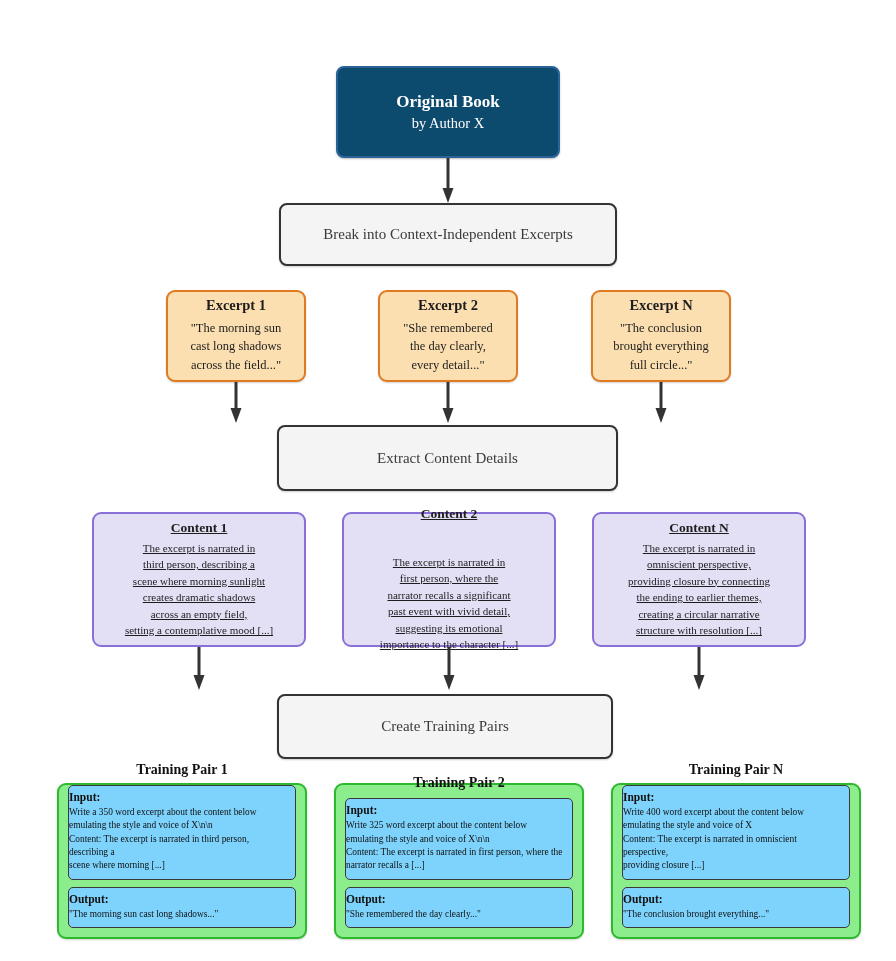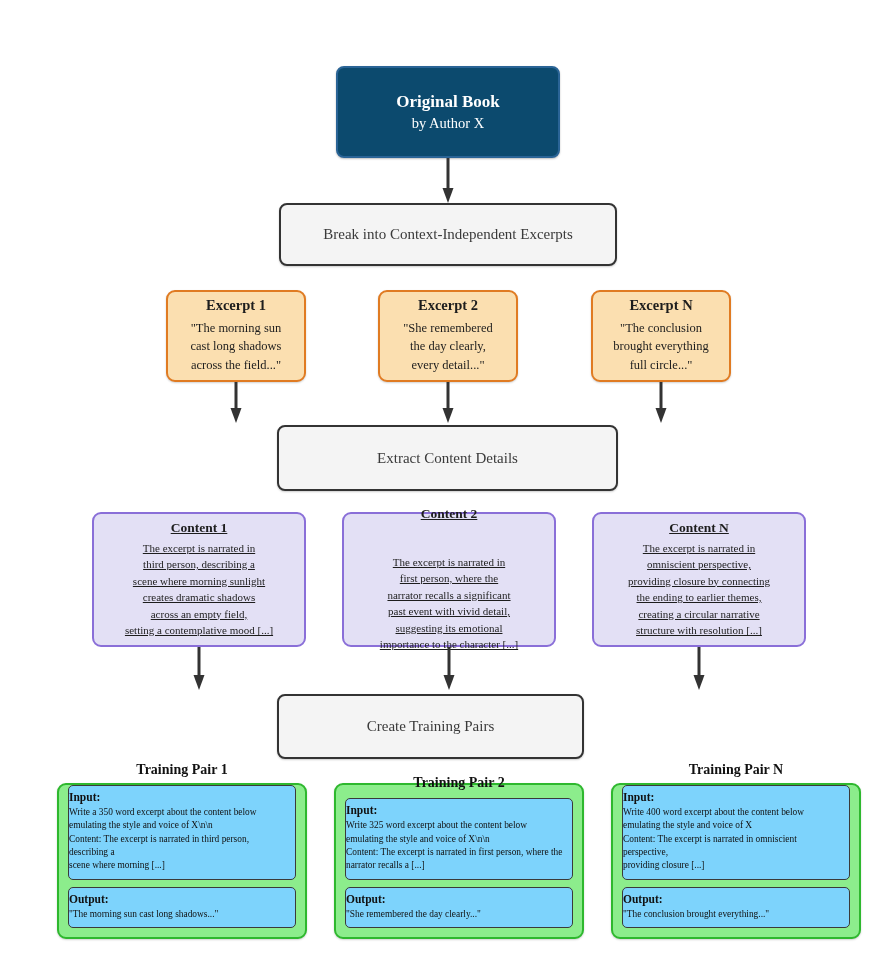--- a/index.html
+++ b/index.html
@@ -271,21 +271,21 @@
       <polygon points="7,43 1.5,28 12.5,28" fill="#333333"></polygon>
     </svg>
   </div>
   <div class="arrow" style="left:692px; top:647px; height:44px;">
     <svg width="14" height="44" viewBox="0 0 14 44">
       <line x1="7" y1="0" x2="7" y2="29" stroke="#333333" stroke-width="3"></line>
       <polygon points="7,43 1.5,28 12.5,28" fill="#333333"></polygon>
     </svg>
   </div>
 
-  <div class="node node-process" style="left:277px; top:694px; width:307px; height:65px;">
+  <div class="node node-process" style="left:277px; top:694px; width:336px; height:65px;">
     <div>Create Training Pairs</div>
   </div>
 
   <div class="node node-pair" style="left:57px; top:783px; width:250px; height:156px;">
     <div class="n-title">Training Pair 1</div>
     <div class="panel">
       <div class="panel-label">Input:</div>
       <div class="panel-body">Write a 350 word excerpt about the content below
 emulating the style and voice of X\n\n
 Content: The excerpt is narrated in third person, describing a

